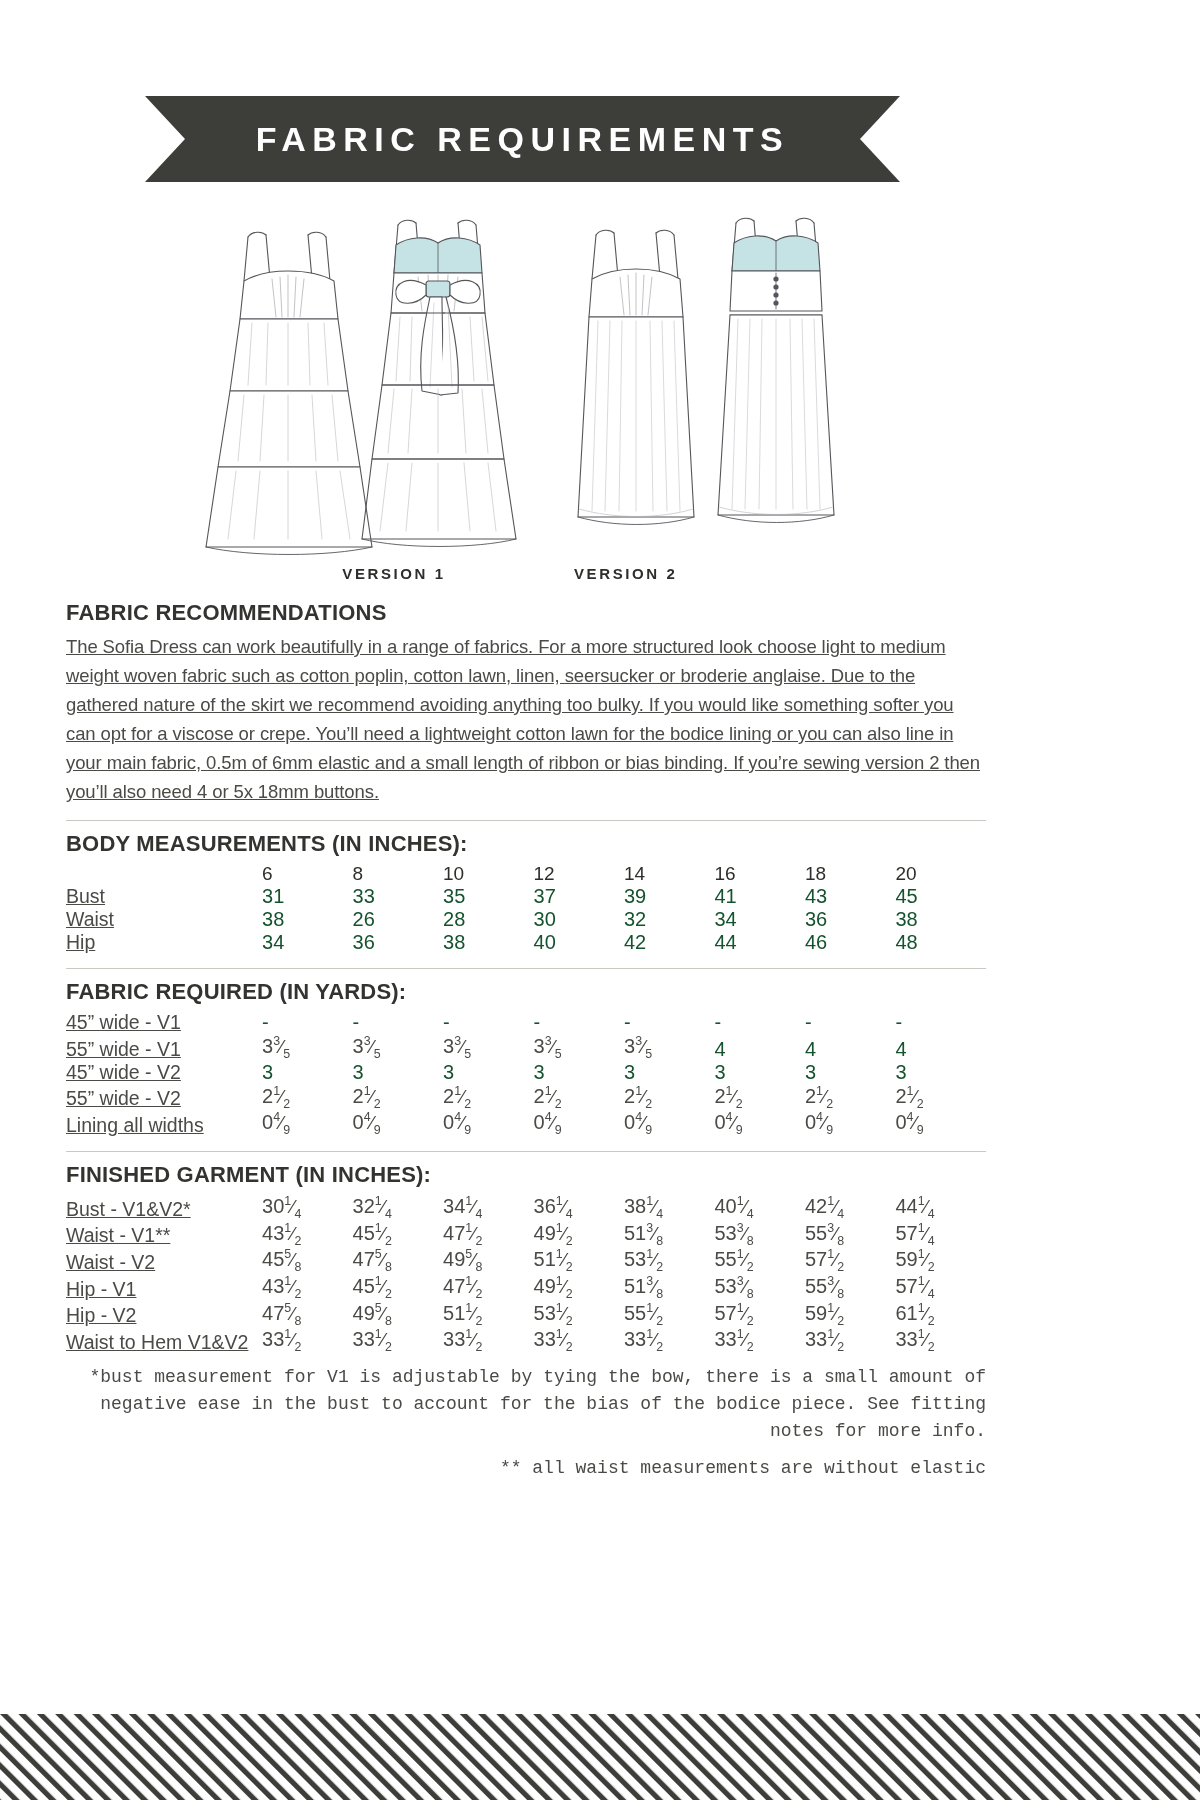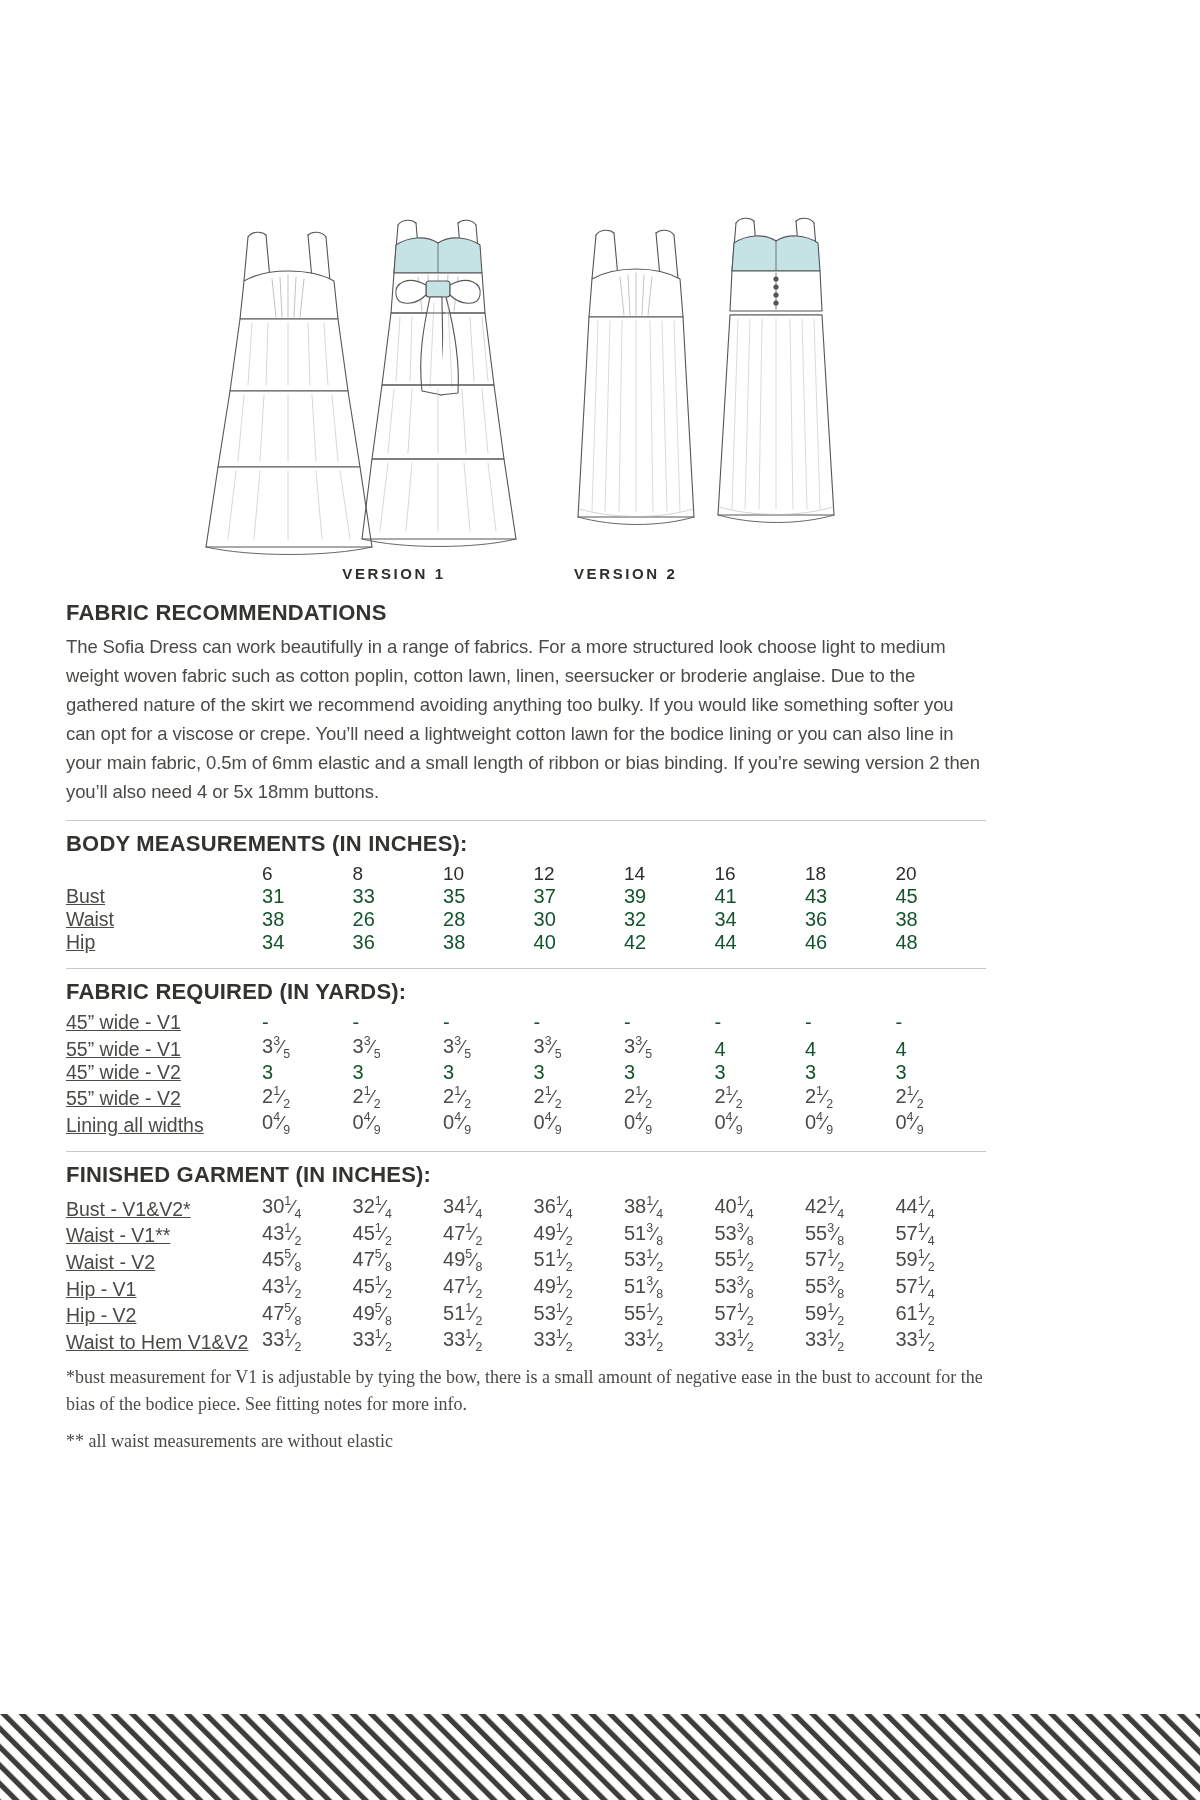--- a/index.html
+++ b/index.html
@@ -50,20 +50,21 @@
     color:#33332f;
     font-family:"Liberation Sans", sans-serif;
   }
   p.body{
     margin:0;
     font-size:18.5px;
     line-height:29px;
     color:#4a4a46;
     font-family:"Liberation Sans", sans-serif;
     letter-spacing:-0.1px;
+    text-decoration:underline;
   }
 
   hr.rule{
     border:0;border-top:1.6px solid #c9c9c4;
     margin:14px 0 10px 0;
   }
 
   
   table.meas{
     width:920px;border-collapse:collapse;
@@ -90,31 +91,39 @@
     padding:2px 0;
   }
   .frac{font-size:20px;color:#4a4a46;white-space:nowrap;}
   .frac sup{font-size:0.62em;vertical-align:super;}
   .frac sub{font-size:0.62em;vertical-align:sub;}
   .slash{font-size:0.95em;}
 
   .footnote{
     font-size:18px;line-height:27px;color:#4a4a46;
     margin:10px 0 0 0;
-    font-family:Liberation Serif, serif;
+    font-family:Liberation Mono, monospace;
+    text-align:right;
   }
 
   
   .hatch{position:absolute;left:0;bottom:0;width:1200px;height:86px;}
 </style>
 </head>
 <body>
 
 <div class="page">
 
+  <div class="banner-wrap">
+    <svg class="banner-svg" viewBox="0 0 755 86" preserveAspectRatio="none">
+      <path d="M0,0 L755,0 L755,86 L0,86 L40,43 Z" fill="#3d3d39"></path>
+      <path d="M755,0 L755,86 L715,43 Z" fill="#ffffff"></path>
+    </svg>
+    <div class="banner-text">FABRIC REQUIREMENTS</div>
+  </div>
 
   <div class="illus">
     <svg width="700" height="380" viewBox="0 0 700 380">
       <g fill="none" stroke="#55555a" stroke-width="1.1" stroke-linejoin="round" stroke-linecap="round">
 
         <g>
 
           <path d="M48,42 L44,86 M66,40 L70,84"></path>
           <path d="M108,40 L112,84 M126,42 L130,86"></path>
           <path d="M48,42 C52,36 62,36 66,40"></path>

